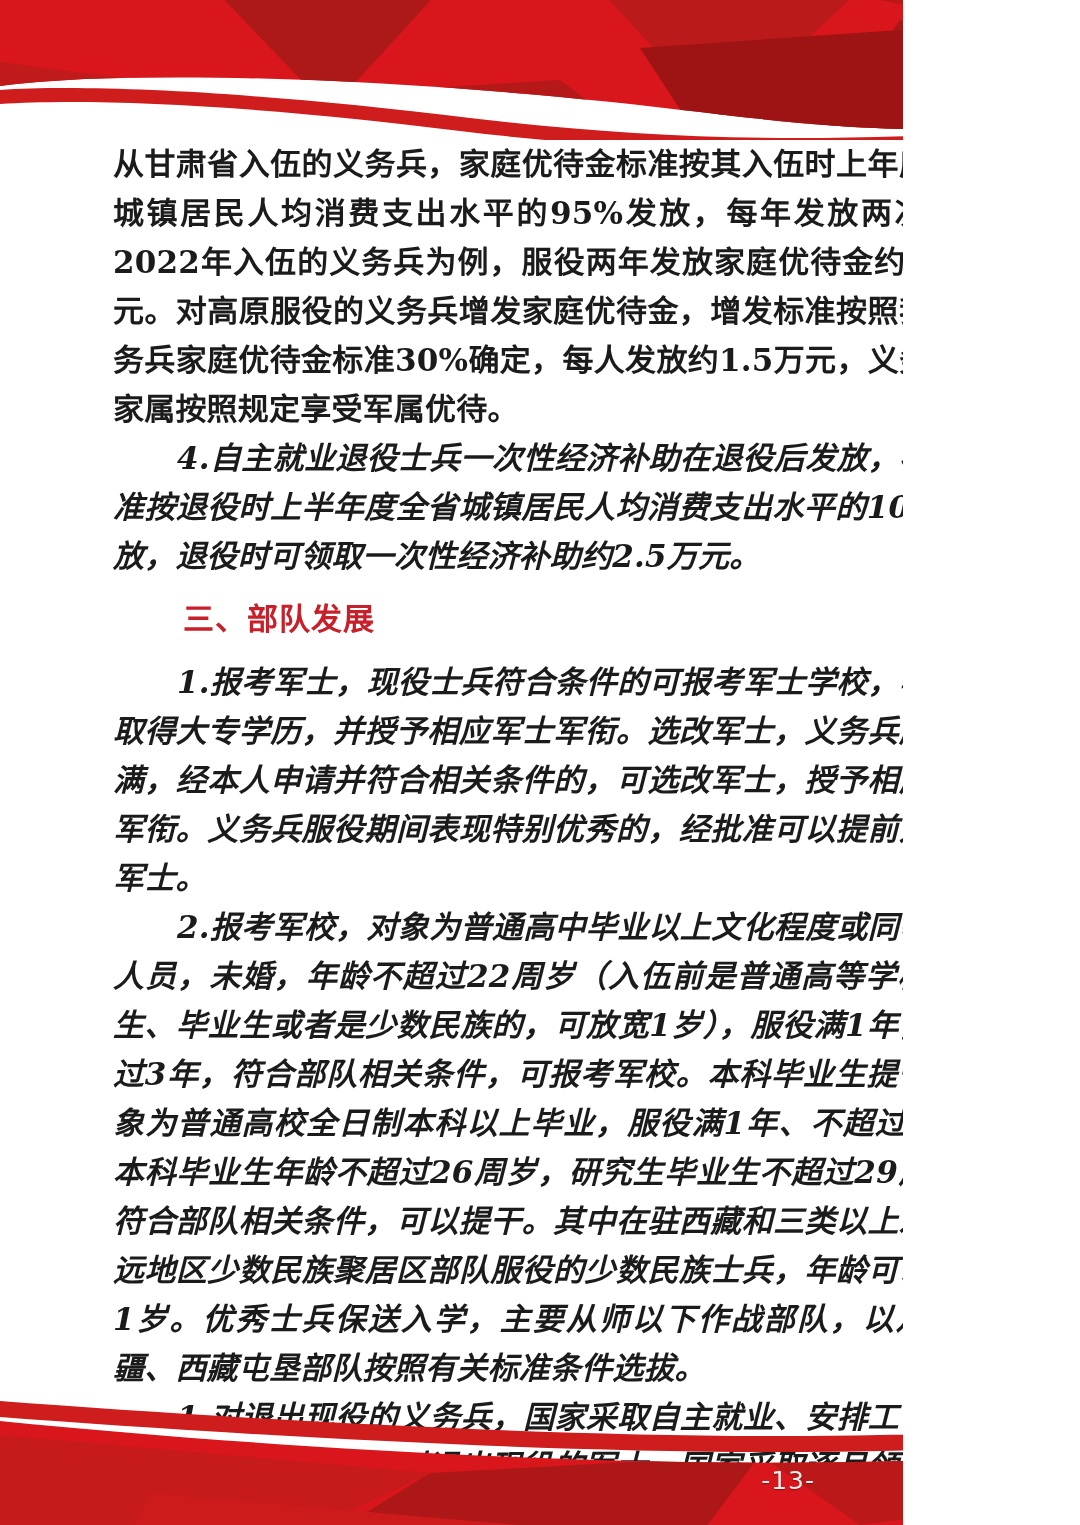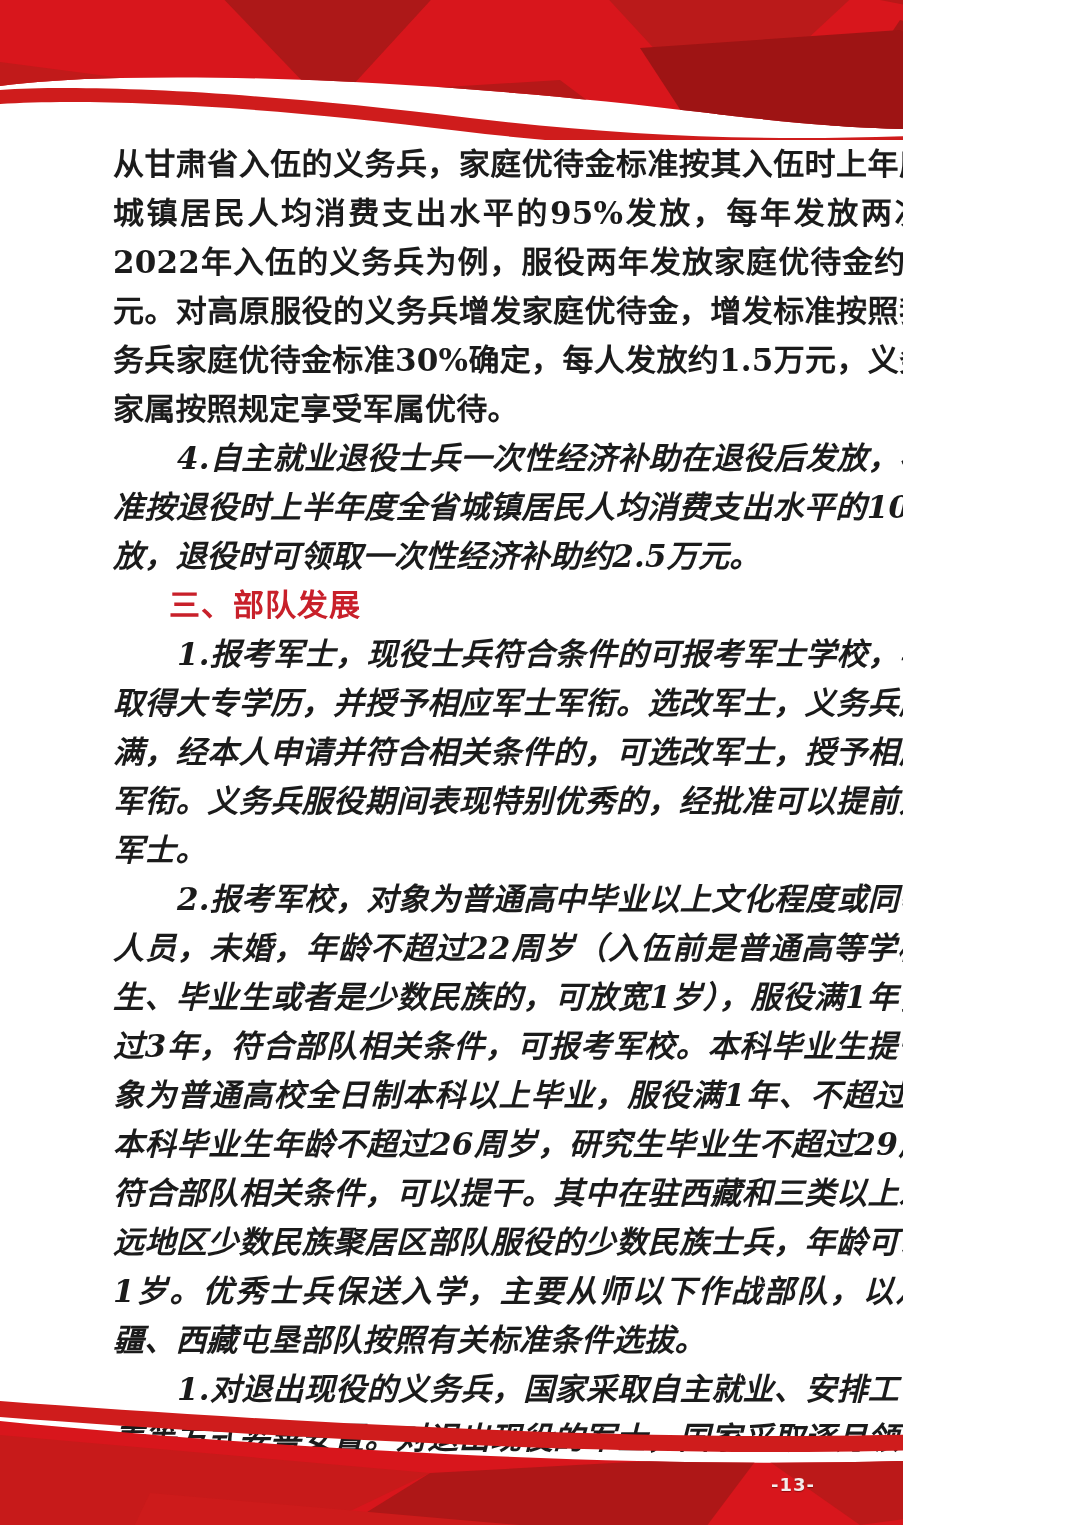--- a/index.html
+++ b/index.html
@@ -52,36 +52,36 @@
     text-align: justify;
     text-justify: inter-ideograph;
     letter-spacing: 0.2px;
     font-weight: 600;
   }
   .para.indent {
     text-indent: 64px;
     font-style: italic;
   }
   .heading {
-    margin: 0;
+    margin: 14px;
     font-size: 31px;
     line-height: 49px;
     color: #c8202a;
     font-weight: 700;
     text-indent: 56px;
     letter-spacing: 1px;
   }
 
   
   .page-number {
     position: absolute;
     right: 88px;
     bottom: 30px;
-    font-size: 18px;
-    font-weight: 700;
+    font-size: 25px;
+    font-weight: 400;
     color: #f4eceb;
     letter-spacing: 1px;
     font-family: "DejaVu Sans", "Liberation Sans", sans-serif;
     text-shadow: 0 1px 1px rgba(90,0,0,0.55);
   }
 </style>
 </head>
 <body>
 
 <div class="page">

